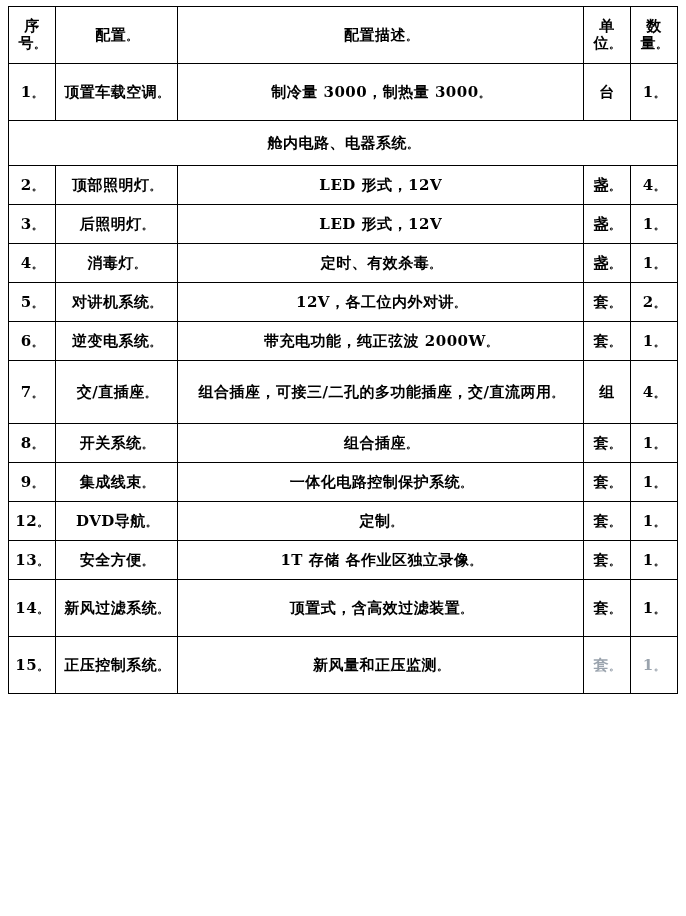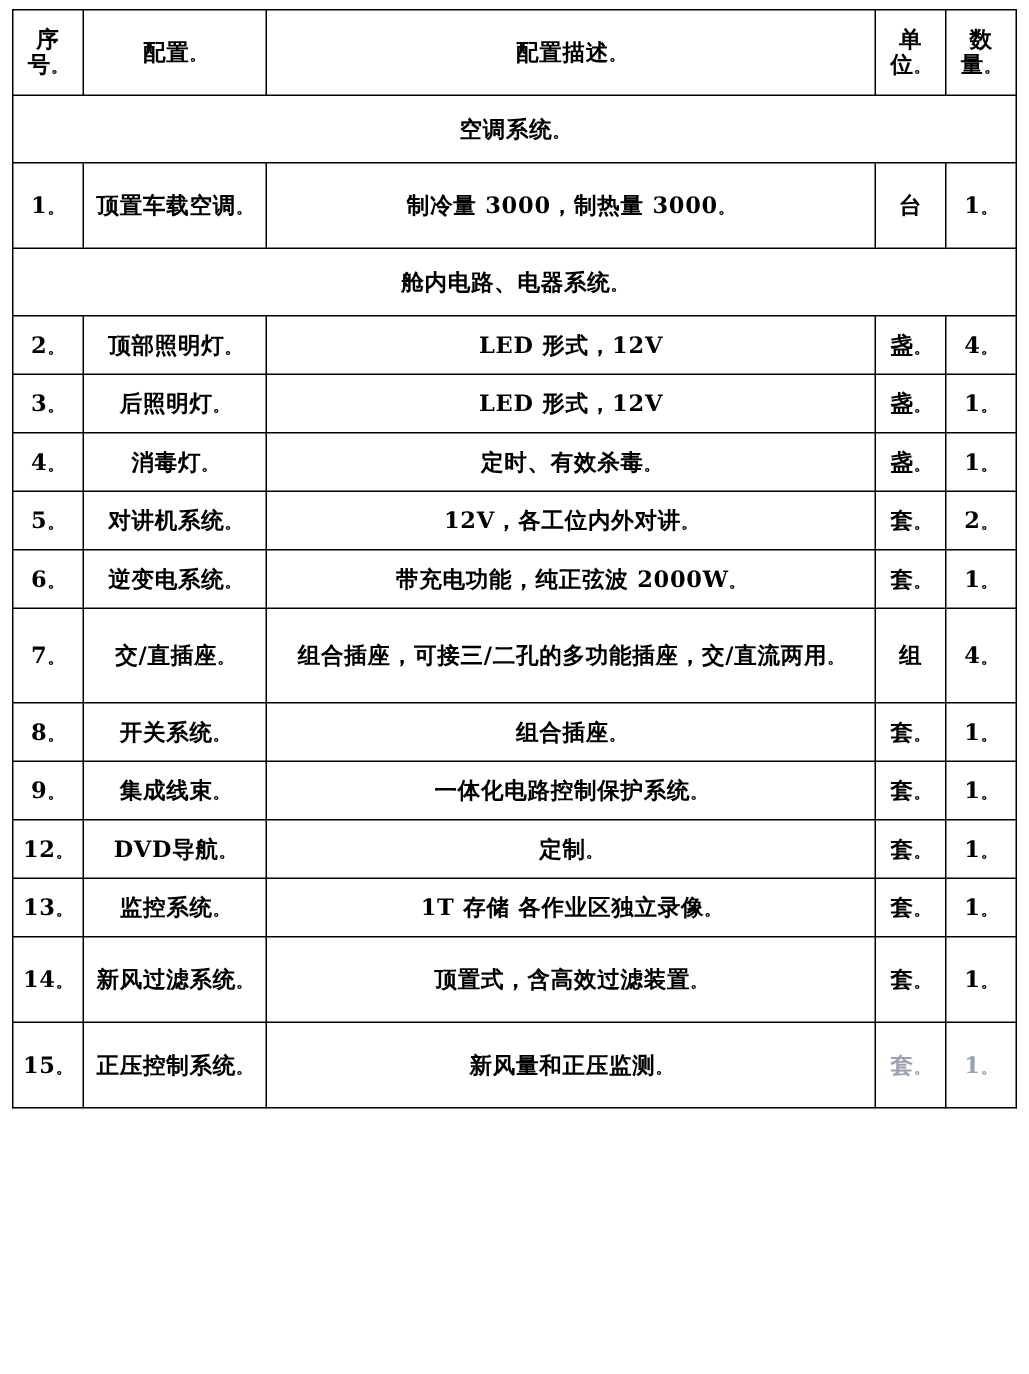--- a/index.html
+++ b/index.html
@@ -101,25 +101,20 @@
           <span>配置描述</span><span class="mark">。</span>
         </td>
         <td>
           <div class="stack"><span>单位</span><span class="mark">。</span></div>
         </td>
         <td>
           <div class="stack"><span>数量</span><span class="mark">。</span></div>
         </td>
       </tr>
 
-      <tr class="section">
-        <td colspan="5">
-          <span>空调系统</span><span class="mark">。</span>
-        </td>
-      </tr>
       <tr class="row tall">
         <td><span>1</span><span class="mark">。</span></td>
         <td><span>顶置车载空调</span><span class="mark">。</span></td>
         <td class="desc"><span>制冷量 3000，制热量 3000</span><span class="mark">。</span></td>
         <td><span>台</span></td>
         <td><span>1</span><span class="mark">。</span></td>
       </tr>
 
       <tr class="section">
         <td colspan="5">
@@ -196,21 +191,21 @@
       <tr class="row">
         <td><span>12</span><span class="mark">。</span></td>
         <td><span>DVD导航</span><span class="mark">。</span></td>
         <td class="desc"><span>定制</span><span class="mark">。</span></td>
         <td><span>套</span><span class="mark">。</span></td>
         <td><span>1</span><span class="mark">。</span></td>
       </tr>
 
       <tr class="row">
         <td><span>13</span><span class="mark">。</span></td>
-        <td><span>监控系统</span><span class="mark">。</span></td>
+        <td><span>安全方便</span><span class="mark">。</span></td>
         <td class="desc"><span>1T 存储 各作业区独立录像</span><span class="mark">。</span></td>
         <td><span>套</span><span class="mark">。</span></td>
         <td><span>1</span><span class="mark">。</span></td>
       </tr>
 
       <tr class="row tall">
         <td><span>14</span><span class="mark">。</span></td>
         <td><span>新风过滤系统</span><span class="mark">。</span></td>
         <td class="desc"><span>顶置式，含高效过滤装置</span><span class="mark">。</span></td>
         <td><span>套</span><span class="mark">。</span></td>

